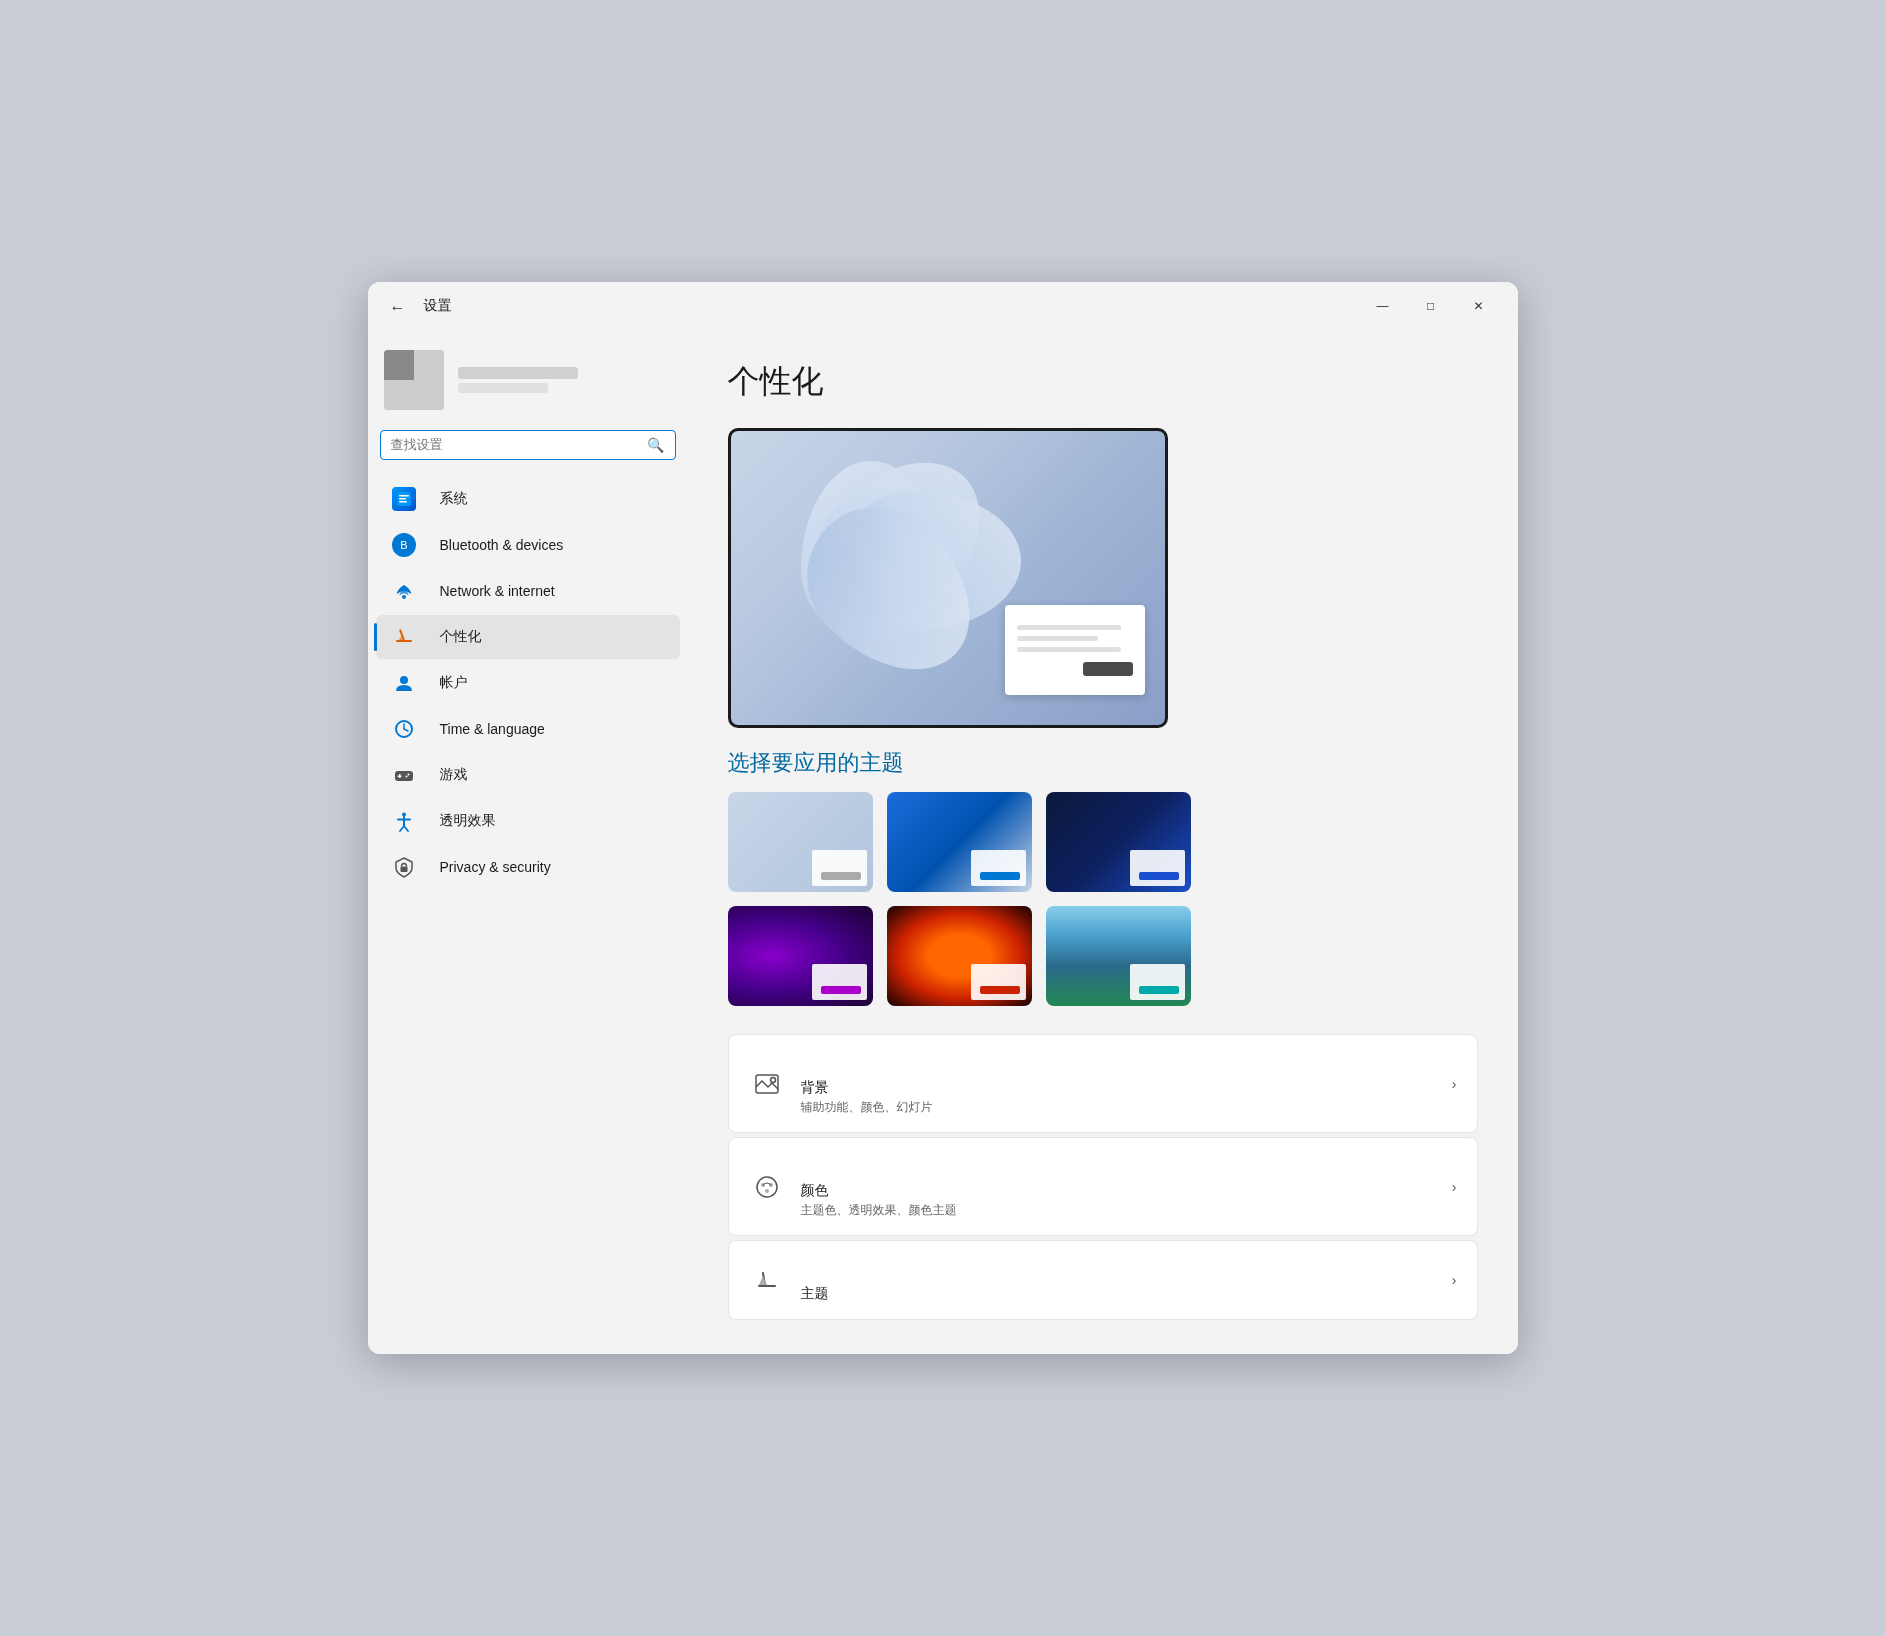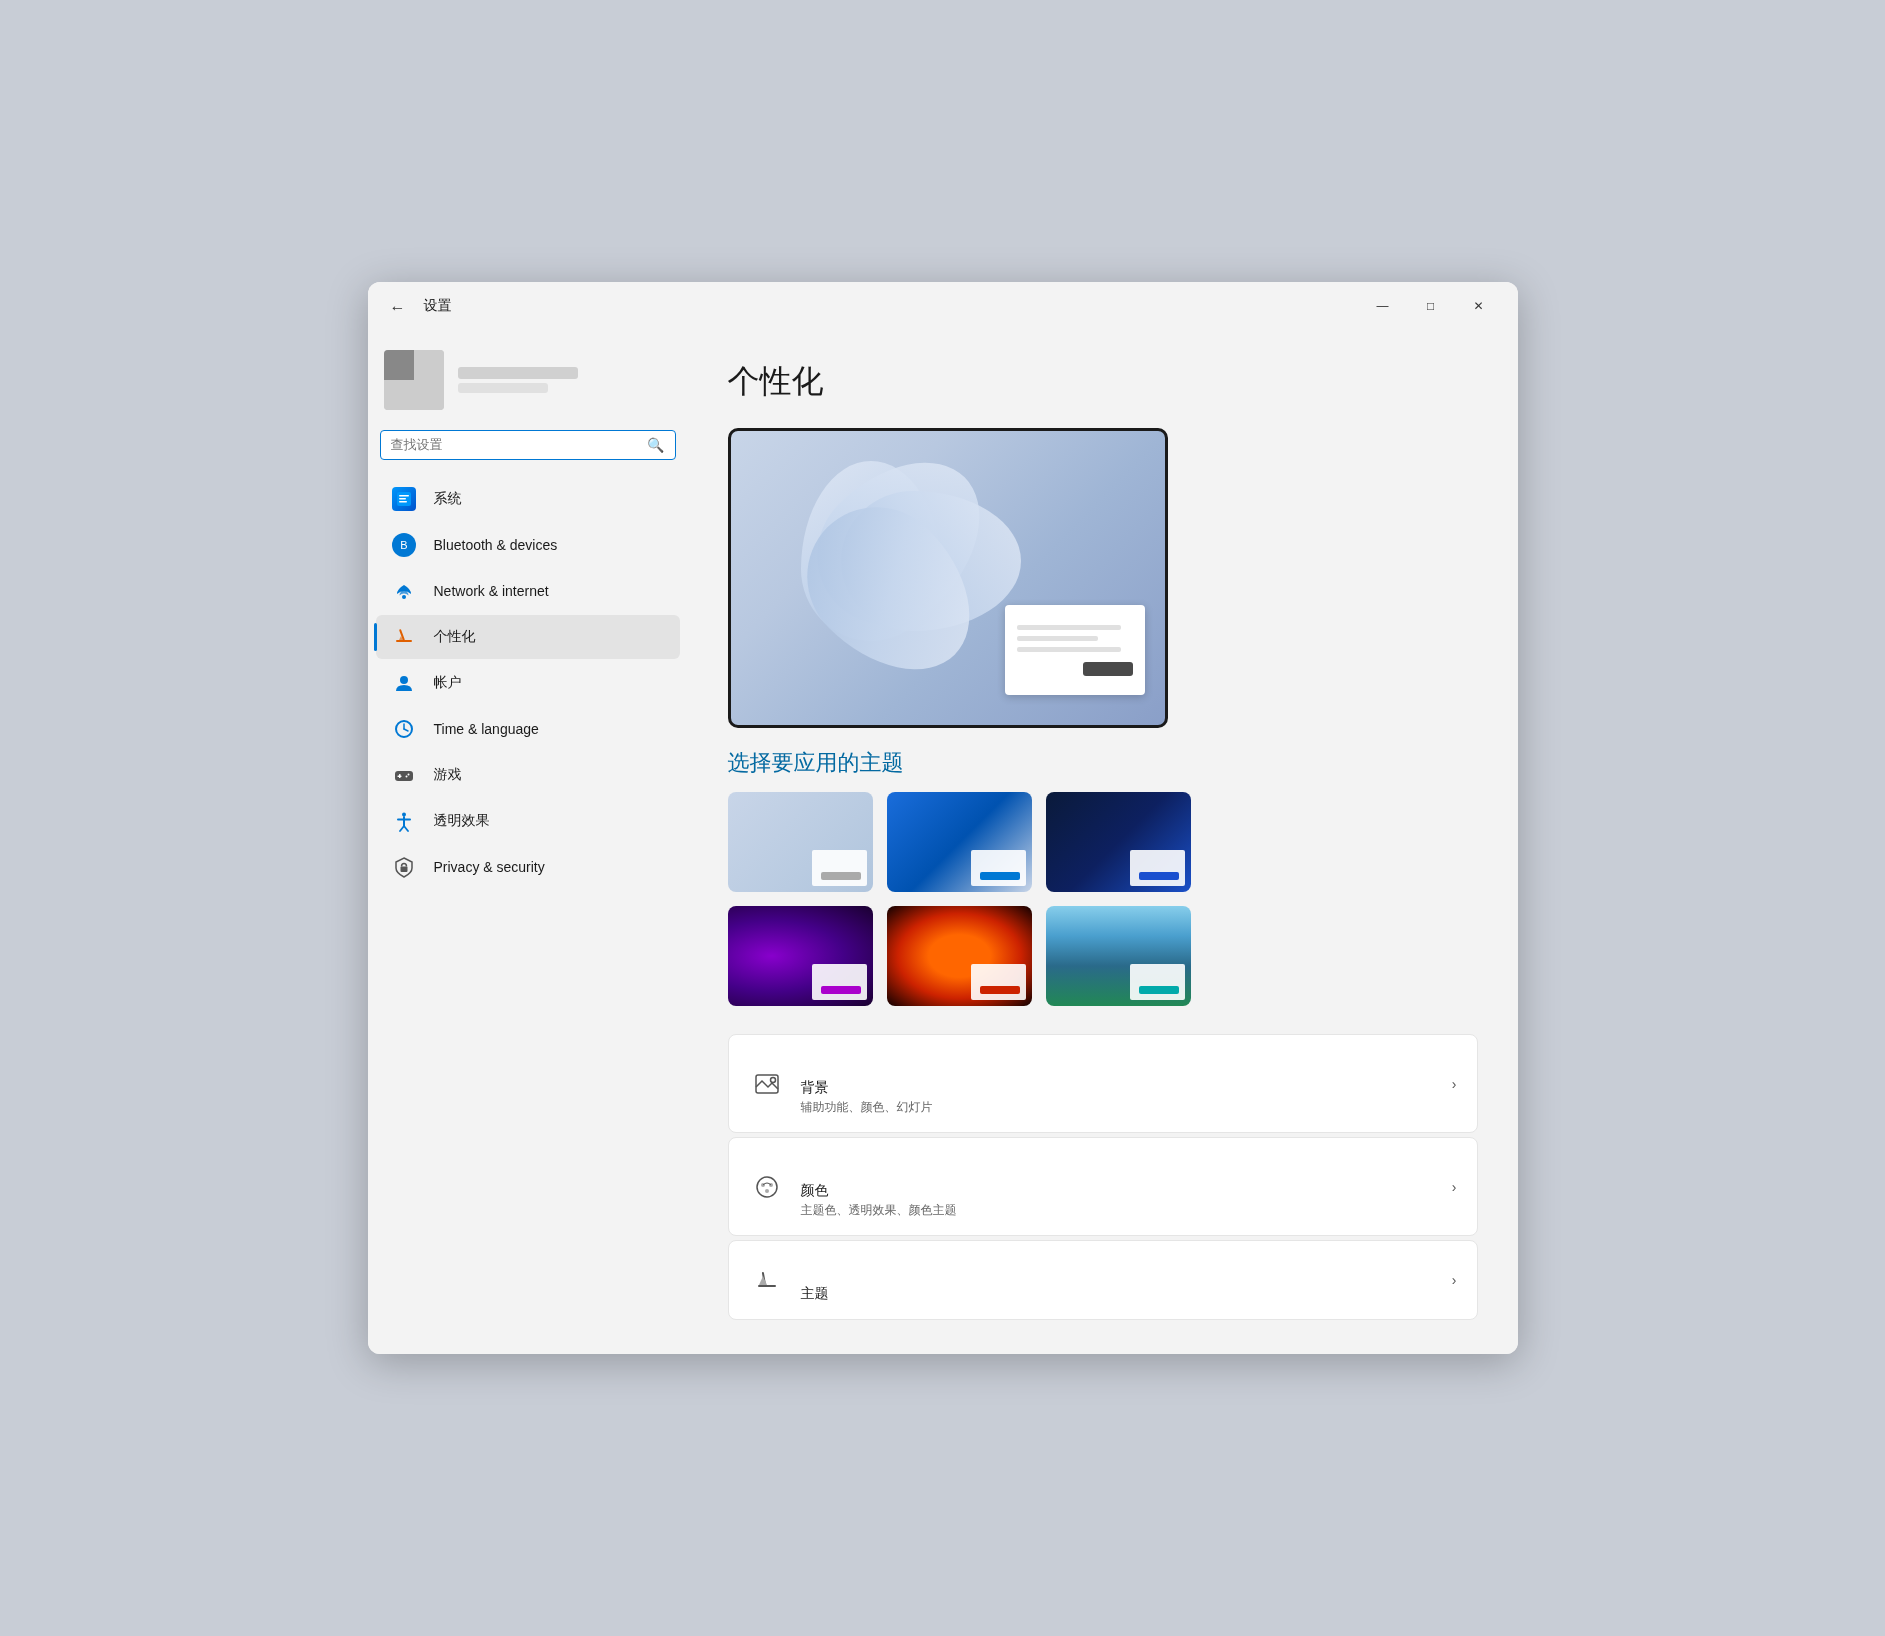--- a/index.html
+++ b/index.html
@@ -131,21 +131,21 @@
     }
     .search-icon-svg {
       color: #555;
       font-size: 14px;
     }
 
     
     .nav-item {
       display: flex;
       align-items: center;
-      gap: 18px;
+      gap: 24px;
       padding: 10px 16px;
       cursor: pointer;
       border-radius: 6px;
       margin: 1px 8px;
       font-size: 14px;
       color: #1a1a1a;
       position: relative;
     }
     .nav-item.active {
       background: #e3e3e3;

